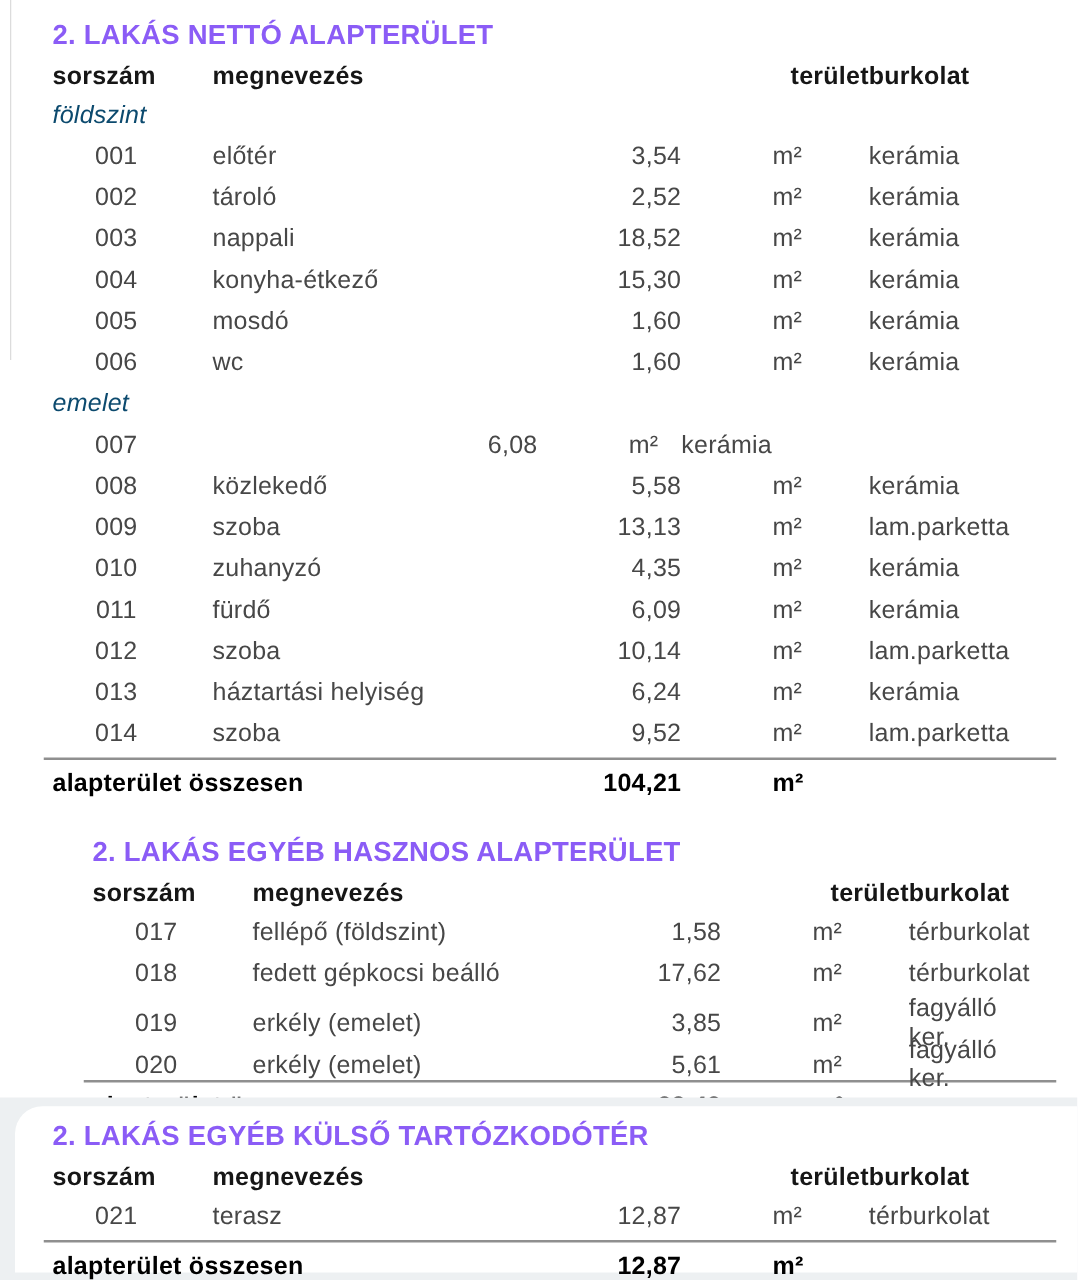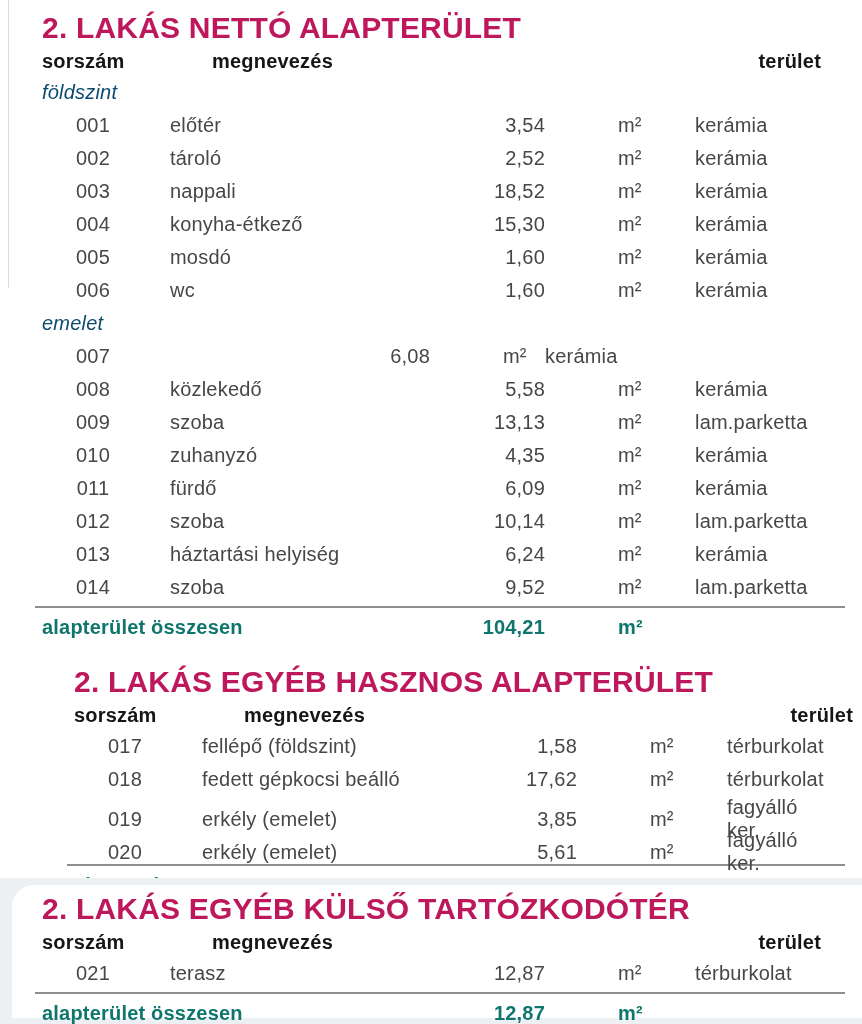--- a/index.html
+++ b/index.html
@@ -15,48 +15,48 @@
     color:#3f3f3f;
   }
   
   .edge-line{
     position:absolute;left:8px;top:0;width:1px;height:288px;
     background:#dcdcdc;
   }
   .content{padding:12px 42px 0 42px;}
   .sec{margin:0;}
   .sec-title{
-    font-size:30px;font-weight:700;color:#be185d;
+    font-size:22px;font-weight:700;color:#8b5cf6;
     letter-spacing:.2px;line-height:32px;
     margin-bottom:2px;
     white-space:nowrap;
   }
   .grid{
     display:grid;
     grid-template-columns:128px 260px 115px 150px 1fr;
     align-items:center;
   }
-  .hdr-row{height:30px;gap:42px;}
+  .hdr-row{height:30px;}
   .th{font-weight:700;color:#161616;font-size:20px;letter-spacing:.2px;}
   .th.c34{grid-column:3/5;text-align:right;}
   .row{height:33px;font-size:20px;color:#474747;letter-spacing:.2px;}
   .cell.c1{text-align:center;padding-right:26px;}
   .cell.c3{text-align:right;}
   .cell.c4{padding-left:73px;}
   .glabel{
     display:none;grid-column:1/6;
     font-style:italic;color:#0c4a6e;font-size:20px;
   }
   .row.group .glabel{display:block;}
   .total-row{
     border-top:2px solid #8f8f8f;
     margin:2px -25px 0 -7px;
     padding:4px 25px 4px 7px;
     height:30px;
-    font-weight:700;color:#0f766e;font-size:20px;letter-spacing:.2px;
+    font-weight:700;color:#000000;font-size:20px;letter-spacing:.2px;
   }
   .total-row .t-label{grid-column:1/3;}
   .total-row .t-val{text-align:right;}
   .total-row .t-unit{padding-left:73px;}
   .sec-useful{margin-top:20px;margin-left:32px;}
   
   .bottom-zone{
     position:absolute;left:0;right:0;top:878px;bottom:0;
     background:#edf0f2;
   }

